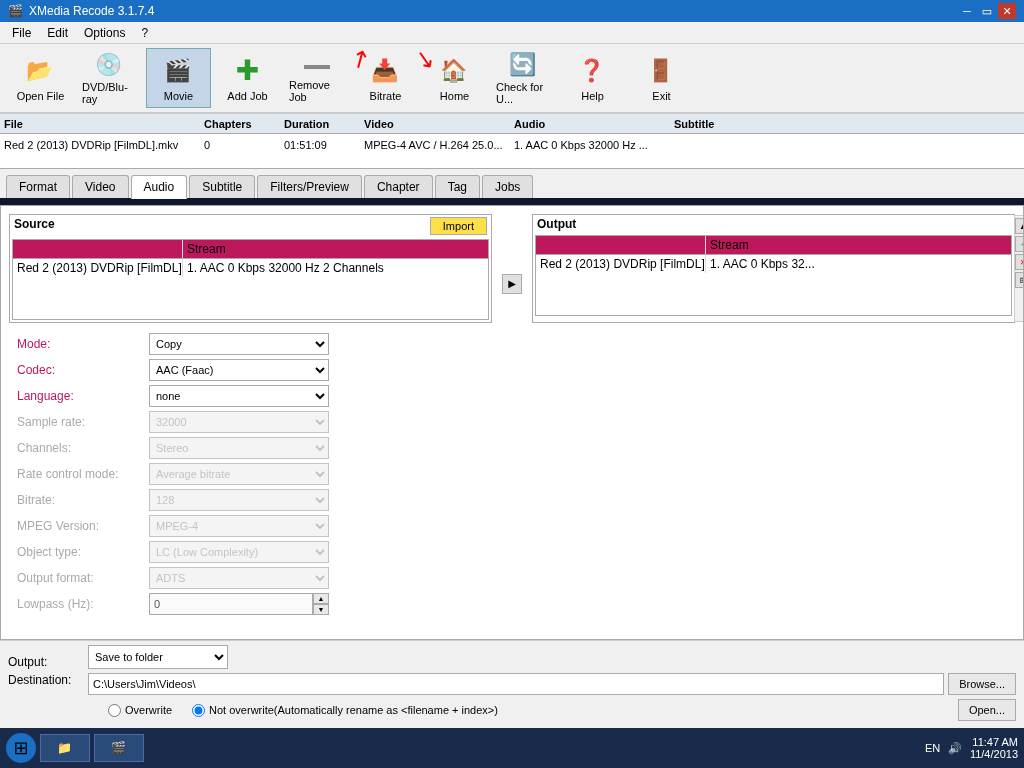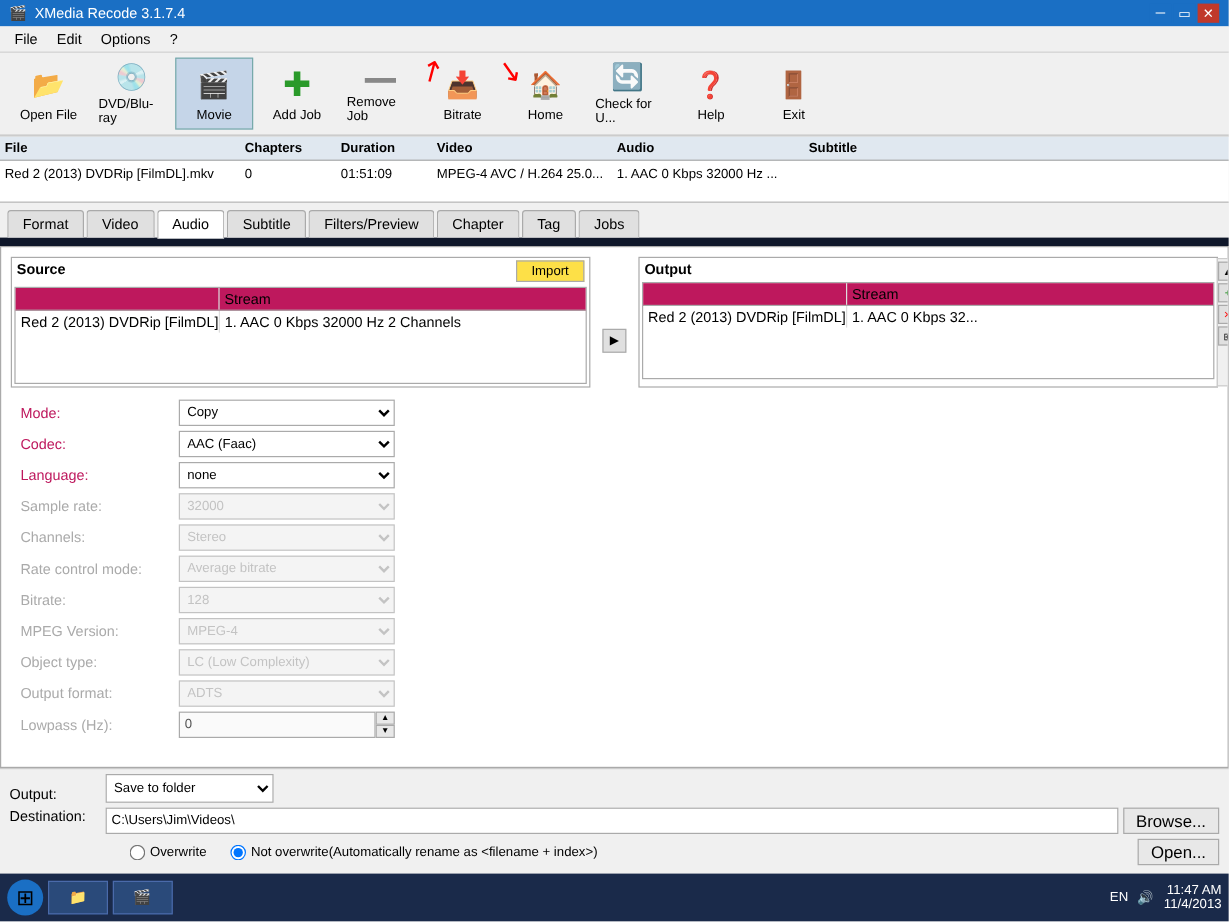--- a/index.html
+++ b/index.html
@@ -73,21 +73,21 @@
     .scroll-btn { width: 16px; height: 16px; background: #e0e0e0; border: 1px solid #aaa; cursor: pointer; display: flex; align-items: center; justify-content: center; font-size: 8px; }
     
     
     #bottom-bar { background: #f0f0f0; border-top: 1px solid #ccc; padding: 4px 8px; }
     .output-row { display: flex; align-items: flex-end; margin-bottom: 4px; }
     .output-label { width: 80px; font-size: 12px; }
     .output-dropdown { width: 140px; height: 24px; border: 1px solid #aaa; background: white; font-size: 11px; }
     .dest-row { display: flex; align-items: flex-start; margin-bottom: 4px; }
     .dest-label { width: 80px; font-size: 12px; }
     .dest-input { flex: 1; height: 22px; border: 1px solid #aaa; font-size: 11px; padding: 2px 4px; }
-    .browse-btn, .open-btn { margin-left: 4px; padding: 2px 10px; border: 1px solid #aaa; background: #e8e8e8; cursor: pointer; font-size: 14px; height: 22px; }
+    .browse-btn, .open-btn { margin-left: 4px; padding: 2px 10px; border: 1px solid #aaa; background: #e8e8e8; cursor: pointer; font-size: 11px; height: 22px; }
     .radio-row { display: flex; align-items: center; gap: 20px; }
     .radio-option { display: flex; align-items: center; gap: 4px; font-size: 11px; cursor: pointer; }
     
     
     #taskbar { background: #1a2a4a; height: 40px; display: flex; align-items: center; justify-content: space-between; padding: 0 6px; position: absolute; bottom: 0; width: 1024px; }
     .taskbar-left { display: flex; align-items: center; gap: 4px; }
     .start-btn { background: #1a6fc4; border-radius: 50%; width: 30px; height: 30px; display: flex; align-items: center; justify-content: center; cursor: pointer; }
     .taskbar-app { background: #2a4a7a; border: 1px solid #4a6aaa; height: 28px; width: 50px; display: flex; align-items: center; justify-content: center; cursor: pointer; }
     .taskbar-right { display: flex; align-items: center; color: white; gap: 8px; font-size: 11px; }
     .clock { text-align: right; }

